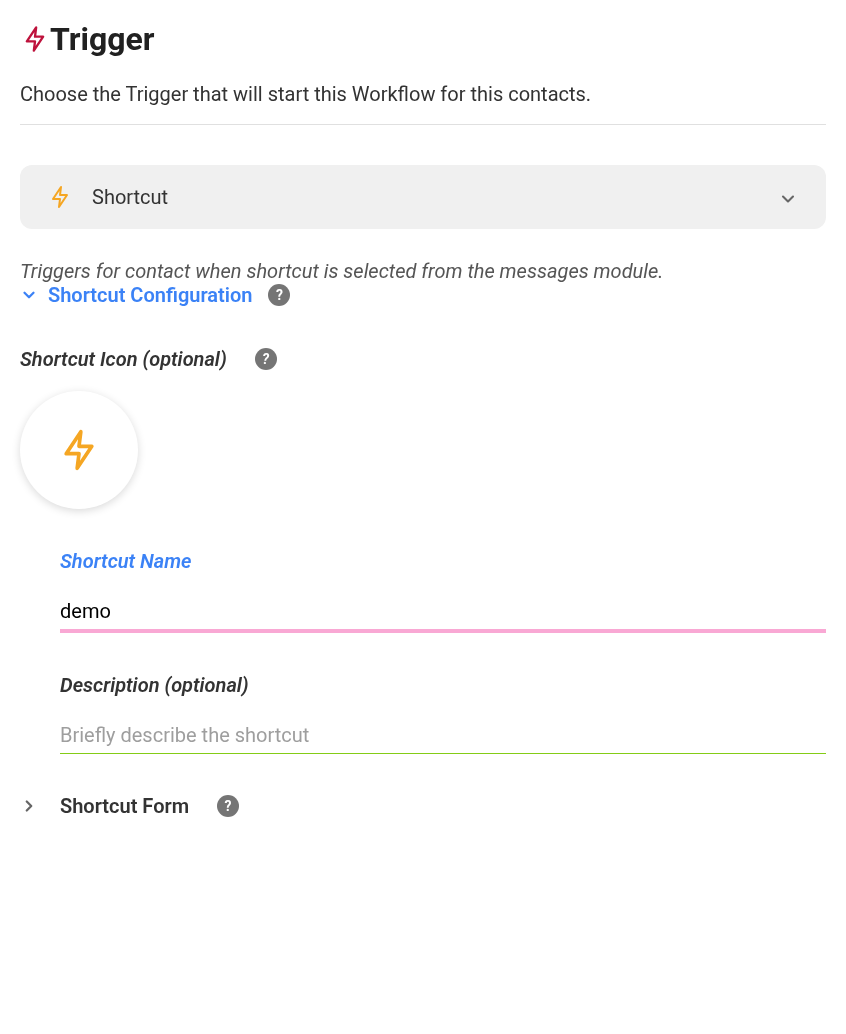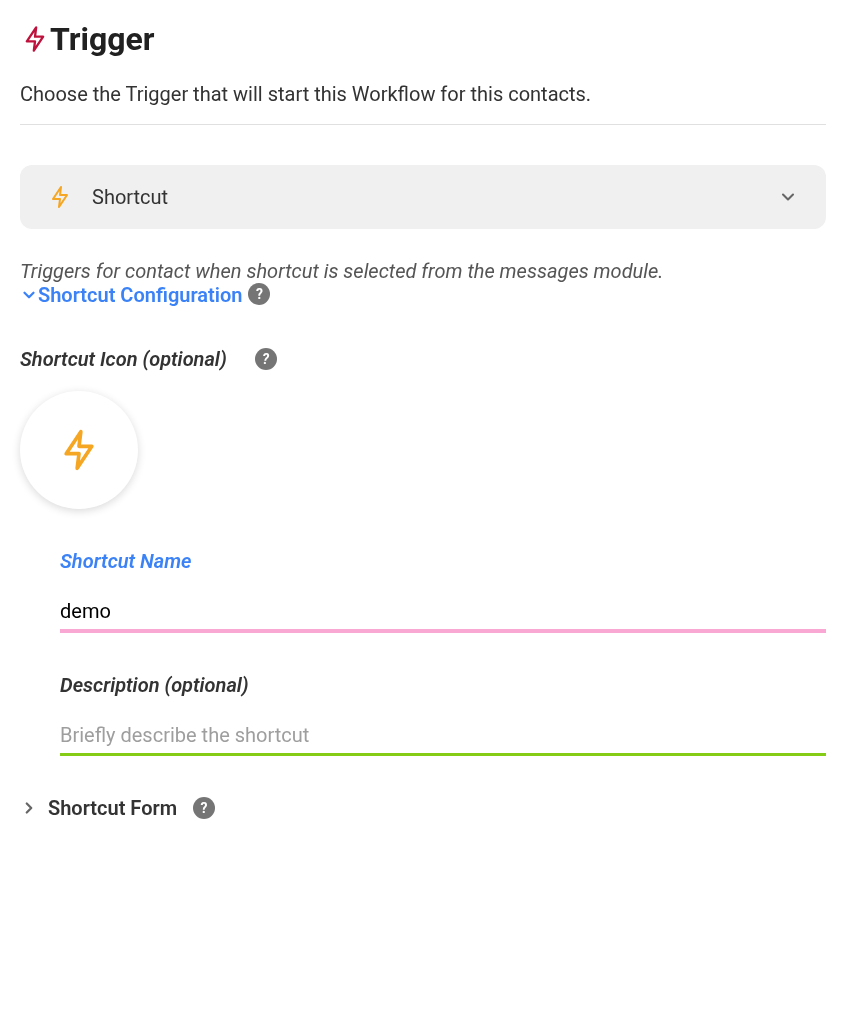--- a/index.html
+++ b/index.html
@@ -43,21 +43,21 @@
     
     .divider {
       border: none;
       border-top: 1px solid #e0e0e0;
       margin-bottom: 40px;
     }
     
     
     .trigger-selector {
       display: flex;
-      align-items: center;
+      align-items: flex-end;
       justify-content: space-between;
       background: #f0f0f0;
       padding: 20px 28px;
       border-radius: 12px;
       cursor: pointer;
       margin-bottom: 30px;
     }
     .trigger-selector-left {
       display: flex;
       align-items: center;
@@ -83,20 +83,22 @@
     
     .trigger-hint {
       font-size: 20px;
       font-style: italic;
       color: #555;
     }
     
     
     .section-header {
       display: flex;
+      align-items: center;
+      gap: 10px;
       margin-bottom: 40px;
     }
     .section-chevron {
       display: flex;
       align-items: center;
       justify-content: center;
       color: #3b82f6;
     }
     .section-title {
       font-size: 20px;
@@ -159,31 +161,31 @@
     .text-input {
       width: 100%;
       border: none;
       border-bottom: 4px solid #f9a8d4;
       font-size: 20px;
       padding: 6px 0;
       outline: none;
       font-family: inherit;
     }
     .text-input.inactive {
-      border-bottom: 3px solid #84cc16;
+      border-bottom: 1px solid #84cc16;
     }
     .text-input::placeholder {
       color: #9e9e9e;
     }
     
     
     .form-section {
       display: flex;
       align-items: center;
-      gap: 10px;
+      gap: 22px;
       margin-top: 34px;
     }
     .form-section .section-chevron {
       color: #666;
     }
   </style>
 </head>
 <body>
 
 <div class="header">

